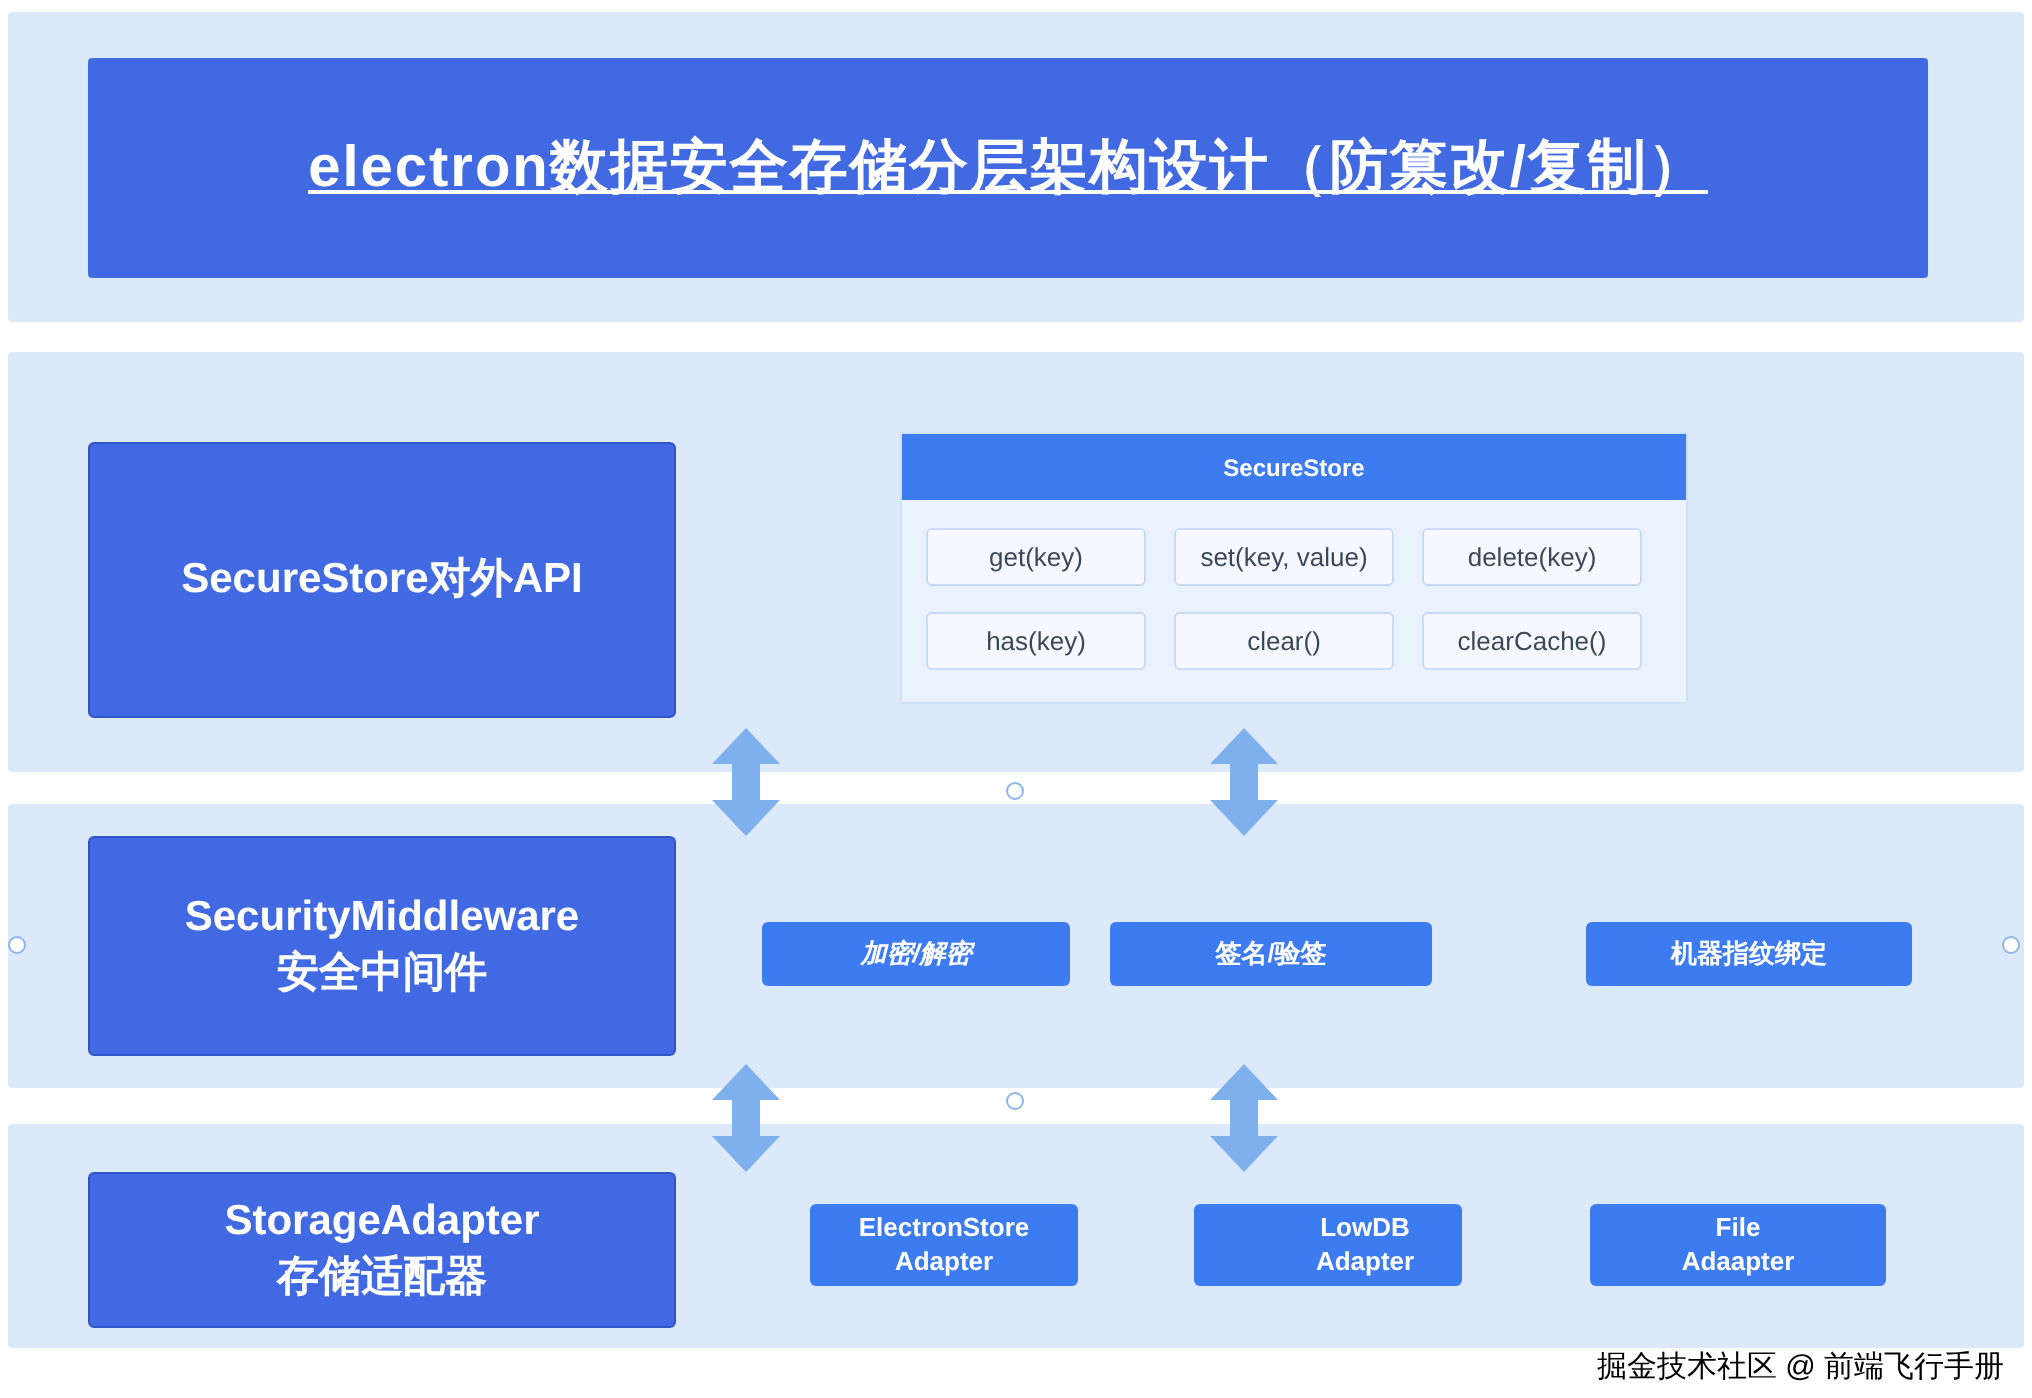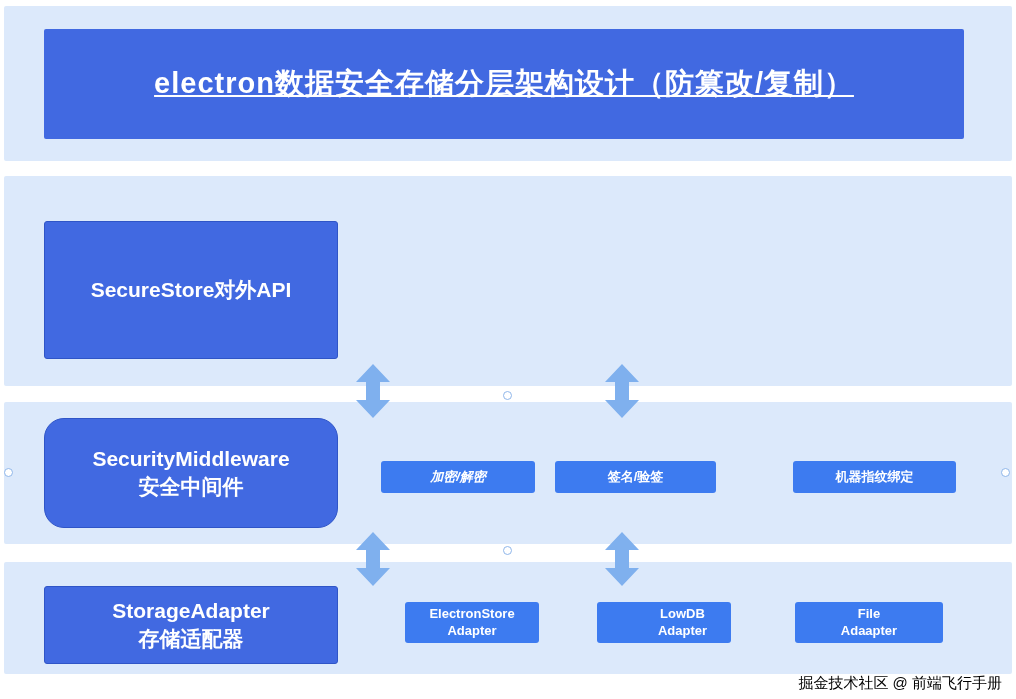--- a/index.html
+++ b/index.html
@@ -60,21 +60,21 @@
     font-weight: bold;
     display: flex;
     align-items: center;
     justify-content: center;
     text-align: center;
     line-height: 1.35;
     font-size: 21px;
     box-sizing: border-box;
   }
   #label-api   { left: 44px; top: 221px; width: 294px; height: 138px; }
-  #label-mid   { left: 44px; top: 418px; width: 294px; height: 110px; border-radius: 20px; }
+  #label-mid   { left: 44px; top: 418px; width: 294px; height: 110px; }
   #label-store { left: 44px; top: 586px; width: 294px; height: 78px; }
 
   
   .api-panel {
     position: absolute;
     left: 450px;
     top: 216px;
     width: 394px;
     height: 136px;
     background: #eaf2fe;
@@ -208,20 +208,31 @@
     </span>
   </div>
 
   <div class="layer-label" id="label-store">
     <span>
       <span>StorageAdapter</span><br>
       <span>存储适配器</span>
     </span>
   </div>
 
+  <div class="api-panel">
+    <div class="api-panel-header">SecureStore</div>
+    <div class="api-grid">
+      <div class="api-chip">get(key)</div>
+      <div class="api-chip">set(key, value)</div>
+      <div class="api-chip">delete(key)</div>
+      <div class="api-chip">has(key)</div>
+      <div class="api-chip">clear()</div>
+      <div class="api-chip">clearCache()</div>
+    </div>
+  </div>
 
   <div class="mid-chip" id="mid-chip-0">加密/解密</div>
   <div class="mid-chip" id="mid-chip-1">签名/验签</div>
   <div class="mid-chip" id="mid-chip-2">机器指纹绑定</div>
 
   <div class="adapter-chip" id="adapter-chip-0">
     <span>
       <span>ElectronStore</span><br>
       <span>Adapter</span>
     </span>

